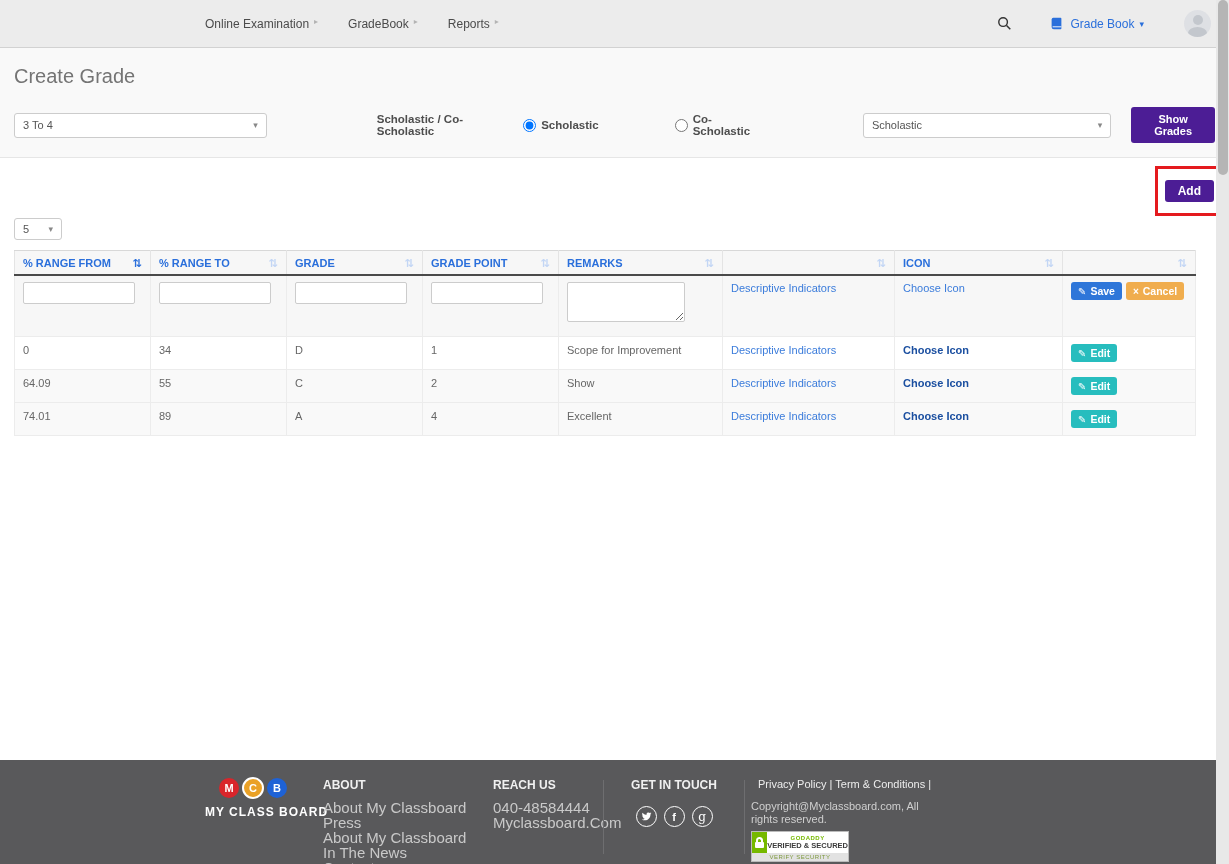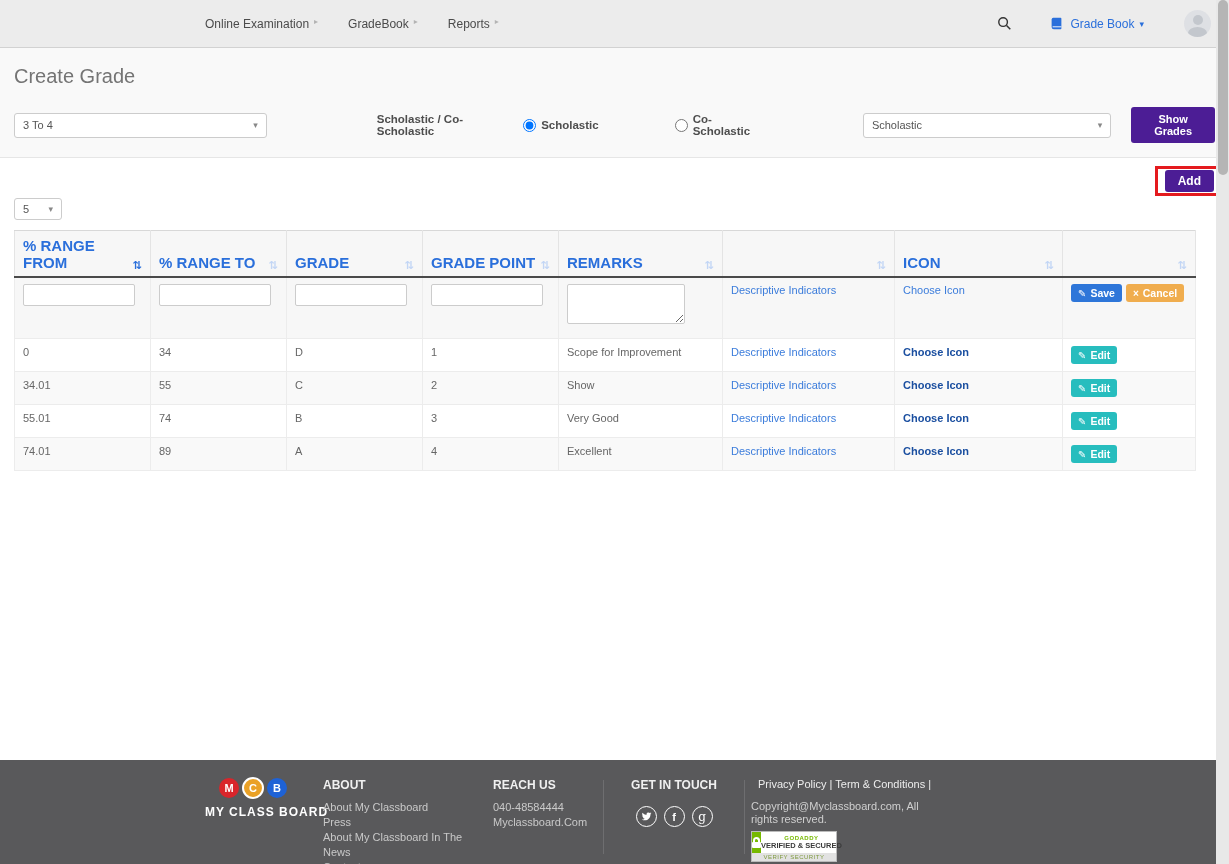--- a/index.html
+++ b/index.html
@@ -32,30 +32,30 @@
   .radio-wrap { display:flex; align-items:center; font-size:11.5px; font-weight:bold; color:#4e4e4e; }
   .radio-wrap input { margin-right:5px; }
   .r1 { margin-left:20px; } .r2 { margin-left:76px; }
   .btn { border:none; border-radius:3px; cursor:pointer; color:#fff; font-family:inherit; }
   .btn-primary { background:#4c1d95; }
   .show-grades { margin-left:20px; font-size:11px; font-weight:bold; padding:6px 11px; }
 
   
   .panel { background:#fff; border-top:1px solid #e6e6e6; padding:8px 14px 16px 14px; position:relative; }
   .add-row { display:flex; justify-content:flex-end; }
-  .red-box { border:3px solid #e41a1e; padding:1px 7px; margin-right:-9px; }
+  .red-box { border:3px solid #e41a1e; padding:11px 7px; margin-right:-9px; }
   .add-btn { font-size:12px; font-weight:bold; padding:4px 13px; }
   .size-row { margin-top:2px; }
   .sel-pagesize { width:48px; height:22px; display:inline-flex; }
 
   
   table.grid { border-collapse:collapse; width:1181px; margin-top:10px; table-layout:fixed; }
   table.grid th { border:1px solid #e4e4e4; border-top:1px solid #d8d8d8; border-bottom:2px solid #4a4a4a; background:#f7f7f7; padding:6px 8px 5px 8px; text-align:left; vertical-align:bottom; }
   .th-inner { display:flex; justify-content:space-between; align-items:flex-end; }
-  .th-label { font-size:15px; font-weight:bold; color:#2a6fdb; }
+  .th-label { font-size:11px; font-weight:bold; color:#2a6fdb; }
   .sort-icon { font-size:11px; color:#c3d6f5; line-height:1; }
   .sort-icon.active { color:#2a6fdb; }
   table.grid td { border:1px solid #ececec; font-size:11px; color:#666; padding:7px 8px; vertical-align:top; }
   tr.new-row td { background:#f7f7f7; padding:6px 8px 12px 8px; }
   tr.new-row input[type=text] { width:112px; height:22px; border:1px solid #ccc; border-radius:2px; background:#fff; padding:0 4px; font-size:11px; }
   tr.new-row textarea { width:118px; height:40px; border:1px solid #ccc; border-radius:2px; background:#fff; resize:both; font-size:11px; padding:2px 4px; font-family:inherit; }
   tr.stripe td { background:#f9f9f9; }
   .link { color:#3b7cdb; text-decoration:none; cursor:pointer; font-size:11px; }
   .choose-bold { color:#1b4fa0; font-weight:bold; font-size:11px; cursor:pointer; }
   .btn-small { font-size:10.5px; font-weight:bold; padding:3px 7px; display:inline-flex; align-items:center; }
@@ -73,40 +73,40 @@
   .page-cell.last { border-radius:0 3px 3px 0; }
   .page-cell.active { background:#e6e6e6; }
 
   
   .scrollbar { position:absolute; top:0; right:0; width:13px; height:864px; background:#e8e8e8; }
   .scroll-thumb { position:absolute; top:0; left:1.5px; width:10px; height:175px; border-radius:5px; background:#b5b5b5; }
 
   
   .footer { position:absolute; bottom:0; left:0; width:1229px; height:104px; background:#59595b; display:flex; padding:18px 0 0 205px; }
   .f-title { font-size:12px; font-weight:bold; color:#f0f0f0; margin-bottom:8px; }
-  .f-link { font-size:11px; color:#c9c9c9; line-height:15px; cursor:pointer; }
+  .f-link { font-size:15px; color:#c9c9c9; line-height:15px; cursor:pointer; }
   .logo-col { width:96px; margin-right:22px; text-align:center; }
   .logo-circles { display:flex; justify-content:center; gap:3px; }
   .lc { width:20px; height:20px; border-radius:50%; color:#fff; font-size:11px; font-weight:bold; display:flex; align-items:center; justify-content:center; }
   .lc-m { background:#d9252b; } .lc-c { background:#eaa126; border:2px solid #fff; width:22px; height:22px; margin-top:-1px; } .lc-b { background:#1e62d6; }
   .logo-name { margin-top:6px; font-size:12px; font-weight:bold; color:#fff; letter-spacing:1px; white-space:nowrap; }
   .about-col { width:148px; margin-right:22px; }
   .res-col { width:78px; margin-right:22px; }
   .reach-col { width:104px; margin-right:6px; }
   .f-divider { width:1px; background:#6e6e70; height:74px; margin:2px 0 0 0; }
   .touch-col { width:140px; text-align:center; padding:0 8px; }
   .social-row { display:flex; justify-content:center; gap:7px; margin-top:14px; }
   .social { width:21px; height:21px; border:1px solid #fff; border-radius:50%; display:flex; align-items:center; justify-content:center; color:#fff; cursor:pointer; }
   .s-letter { font-size:11px; font-weight:bold; }
   .s-serif { font-family:"DejaVu Serif",serif; font-weight:normal; font-size:12px; }
   .legal-col { width:190px; margin-left:6px; }
   .legal-links { font-size:11px; color:#ededed; text-align:center; white-space:nowrap; }
   .legal-links .sep { margin:0 3px; }
   .copyright { font-size:11px; color:#cfcfcf; margin-top:10px; line-height:13px; }
-  .badge { width:86px; margin-top:5px; background:#fff; border:1px solid #bbb; }
+  .badge { width:98px; margin-top:5px; background:#fff; border:1px solid #bbb; }
   .badge-top { display:flex; align-items:center; }
   .lock-sq { width:19px; height:21px; background:#76b900; display:flex; flex-direction:column; align-items:center; justify-content:center; }
   .shackle { width:7px; height:5px; border:2px solid #fff; border-bottom:none; border-radius:4px 4px 0 0; }
   .lockbody { width:9px; height:6px; background:#fff; border-radius:1px; }
   .badge-text { flex:1; text-align:center; }
   .gd-brand { font-size:6px; font-weight:bold; color:#76b900; letter-spacing:.5px; }
   .gd-line1 { font-size:7.5px; font-weight:bold; color:#3a3a3a; white-space:nowrap; }
   .badge-strip { background:#e2e2e2; text-align:center; font-size:6px; color:#7f9a3f; letter-spacing:.5px; padding:1px 0; }
 </style>
 </head>
@@ -279,38 +279,25 @@
         <td>1</td>
         <td>Scope for Improvement</td>
         <td><a class="link">Descriptive Indicators</a></td>
         <td><a class="choose-bold">Choose Icon</a></td>
         <td><button class="btn btn-small btn-edit">
               <span class="bicon">✎</span>
               <span>Edit</span>
             </button></td>
       </tr>
       <tr class="stripe">
-        <td>34.01</td>
+        <td>64.09</td>
         <td>55</td>
         <td>C</td>
         <td>2</td>
         <td>Show</td>
-        <td><a class="link">Descriptive Indicators</a></td>
-        <td><a class="choose-bold">Choose Icon</a></td>
-        <td><button class="btn btn-small btn-edit">
-              <span class="bicon">✎</span>
-              <span>Edit</span>
-            </button></td>
-      </tr>
-      <tr>
-        <td>55.01</td>
-        <td>74</td>
-        <td>B</td>
-        <td>3</td>
-        <td>Very Good</td>
         <td><a class="link">Descriptive Indicators</a></td>
         <td><a class="choose-bold">Choose Icon</a></td>
         <td><button class="btn btn-small btn-edit">
               <span class="bicon">✎</span>
               <span>Edit</span>
             </button></td>
       </tr>
       <tr class="stripe">
         <td>74.01</td>
         <td>89</td>

